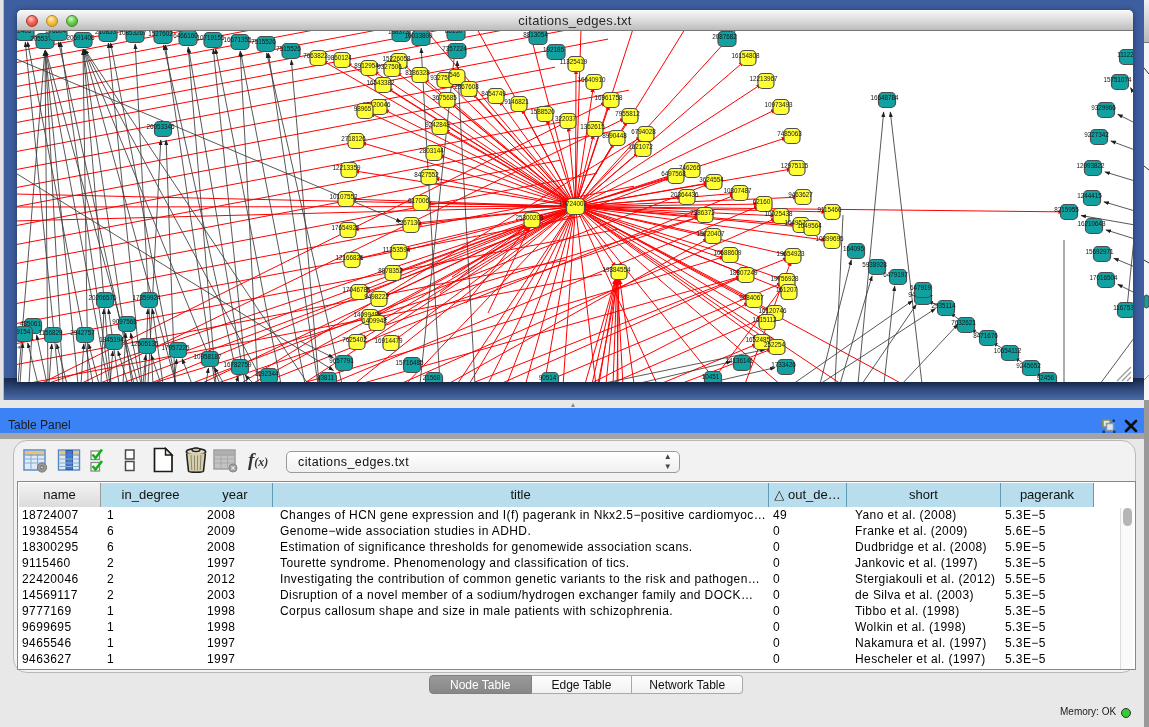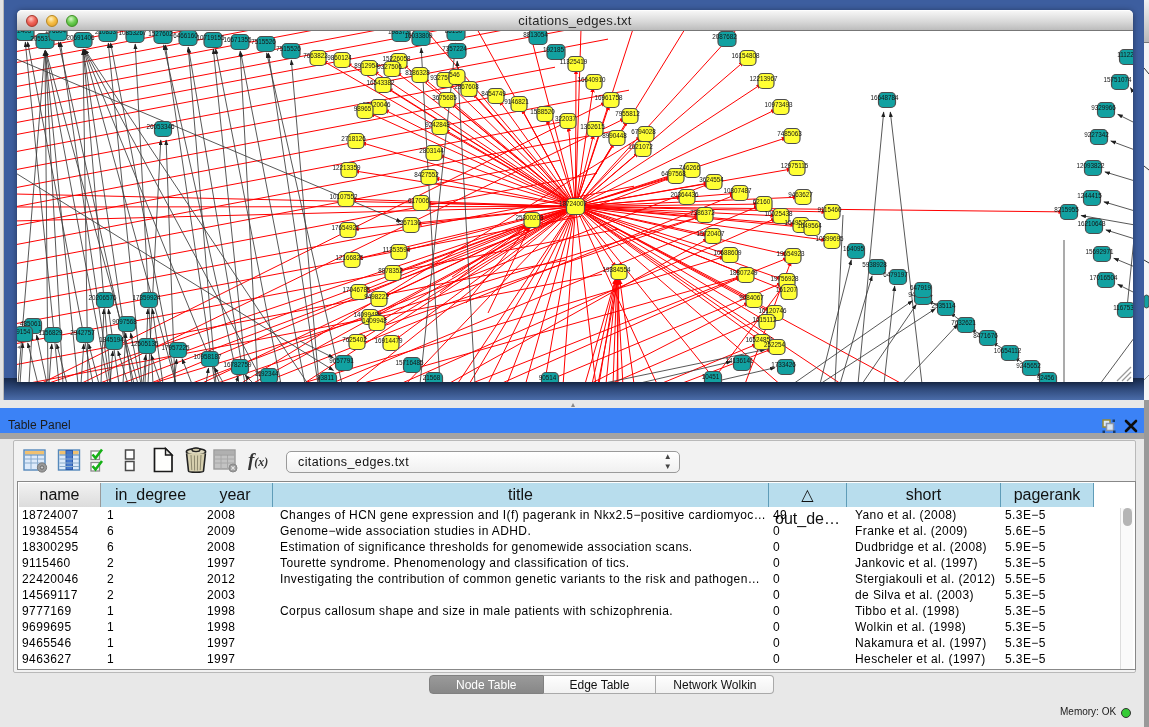--- a/index.html
+++ b/index.html
@@ -22,42 +22,42 @@
 .tl.y { left:29px; background:radial-gradient(circle at 4px 3px,#fff0c0,#f6bf45 45%,#dc9626); border:1px solid #b8871f;}
 .tl.g { left:49px; background:radial-gradient(circle at 4px 3px,#d8f5c8,#6cce52 45%,#37a023); border:1px solid #3f8f24;}
 .content { position:absolute; left:0; top:21px; width:1116px; height:351px; background:#fff; overflow:hidden; }
 .lgrip { position:absolute; left:0px; top:332px; width:4px; height:10px; color:#777; font-size:7px; line-height:10px; }
 .panelhead { position:absolute; left:0; top:400px; width:1144px; height:31px; background:#3b82f6;
   border-bottom:6px solid #a3a3a3;margin-top:8px; }
 .panelhead .t { position:absolute; left:8px; top:10px; font-size:12px; color:#1c1c1c; }
 .ph-ic { position:absolute; top:0; left:0; }
 .grip-up { position:absolute; left:571px; top:400px; color:#888; font-size:8px; }
 .panelbox { position:absolute; left:13px; top:440px; width:1123px; height:233px; background:#f2f2f2;
-  border:1px solid #b9b9b9; border-radius:2px; }
+  border:1px solid #b9b9b9; border-radius:14px; }
 .tbi { position:absolute; }
 .fx { position:absolute; left:234px; top:8px; font-family:"Liberation Serif",serif; font-style:italic;
   font-size:19px; font-weight:bold; color:#333; }
 .fx span { font-size:12px; font-weight:bold; }
 .dd { position:absolute; left:272px; top:10px; width:394px; height:22px; background:linear-gradient(#fff,#f0f0f0);
   border:1px solid #9a9a9a; border-radius:5px; font-size:12.5px; color:#111; line-height:20px; padding-left:11px; letter-spacing:0.4px; }
 .dd .arr { position:absolute; right:7px; top:0px; font-size:8px; color:#444; line-height:10px; }
 .tablewrap { position:absolute; left:3px; top:40px; width:1119px; height:189px; background:#fff;
   border:1px solid #888; overflow:hidden; }
 .thead { position:absolute; left:0px; top:1px; height:24px; }
 .th { position:absolute; top:0; height:24px; background:#b8dded; border-right:1px solid #5f9cb8;
-  font-size:16px; color:#111; text-align:center; line-height:24px; }
+  font-size:13px; color:#111; text-align:center; line-height:24px; }
 .th.first { background:linear-gradient(#f2f2f2,#dcdcdc); border-right:1px solid #999; }
 .tbody { position:absolute; left:0; top:0; width:1075px; height:188px; font-size:12px; color:#000; }
 .trow { position:absolute; left:0; height:16px; width:1075px; }
 .cell { position:absolute; top:0; height:16px; line-height:15px; white-space:nowrap; overflow:hidden; letter-spacing:0.4px; }
 .vscroll { position:absolute; right:2px; top:26px; width:13px; height:161px; background:#fafafa;
   border-left:1px solid #ddd; }
 .vscroll .thumb { position:absolute; left:1.5px; top:0px; width:9px; height:18px; background:#b5b5b5; border-radius:5px; }
 .tabs { position:absolute; left:429px; top:675px; height:19px; display:flex; font-size:12px; }
-.tab { height:19px; line-height:18px; padding:0 26px; background:linear-gradient(#fefefe,#f1f1f1);
+.tab { height:19px; line-height:18px; padding:0 20px; background:linear-gradient(#fefefe,#f1f1f1);
   border:1px solid #a9a9a9; border-left:none; color:#111; }
 .tab.sel { background:linear-gradient(#9a9a9a,#878787); color:#fff; border:1px solid #808080;
   border-radius:4px 0 0 4px; }
 .tab.last { border-radius:0 4px 4px 0; }
 .mem { position:absolute; left:1060px; top:706px; font-size:10px; color:#1a1a1a; }
 .memdot { position:absolute; left:1121px; top:708px; width:10px; height:10px; border-radius:50%;
   background:#35cb35; border:1px solid #333; }
 </style></head>
 <body>
 <div class="desktop">
@@ -750,20 +750,21 @@
           <div class="cell" style="left:189px;width:65px">2012</div>
           <div class="cell" style="left:262px;width:488px">Investigating the contribution of common genetic variants to the risk and pathogen…</div>
           <div class="cell" style="left:755px;width:73px">0</div>
           <div class="cell" style="left:837px;width:145px">Stergiakouli et al. (2012)</div>
           <div class="cell" style="left:987px;width:88px">5.5E−5</div>
         </div>
         <div class="trow" style="top:106px">
           <div class="cell" style="left:4px;width:78px">14569117</div>
           <div class="cell" style="left:89px;width:90px">2</div>
           <div class="cell" style="left:189px;width:65px">2003</div>
+          <div class="cell" style="left:262px;width:488px">Disruption of a novel member of a sodium/hydrogen exchanger family and DOCK…</div>
           <div class="cell" style="left:755px;width:73px">0</div>
           <div class="cell" style="left:837px;width:145px">de Silva et al. (2003)</div>
           <div class="cell" style="left:987px;width:88px">5.3E−5</div>
         </div>
         <div class="trow" style="top:122px">
           <div class="cell" style="left:4px;width:78px">9777169</div>
           <div class="cell" style="left:89px;width:90px">1</div>
           <div class="cell" style="left:189px;width:65px">1998</div>
           <div class="cell" style="left:262px;width:488px">Corpus callosum shape and size in male patients with schizophrenia.</div>
           <div class="cell" style="left:755px;width:73px">0</div>
@@ -796,21 +797,21 @@
         </div>
     </div>
     <div class="vscroll">
         <div class="thumb"></div>
       </div>
   </div>
 </div>
 <div class="tabs">
   <div class="tab sel">Node Table</div>
   <div class="tab">Edge Table</div>
-  <div class="tab last" style="padding:0 17px">Network Wolkin</div>
+  <div class="tab last" style="padding:0 17px">Network Table</div>
 </div>
 <div class="mem">Memory: OK</div>
 <div class="memdot"></div>
 <div class="win2">
     <div class="tb"></div>
  <svg width="5" height="400" style="position:absolute;top:0;left:0">
  <line x1="0" y1="68" x2="5" y2="74" stroke="#333"></line>
       <line x1="0" y1="166" x2="5" y2="170" stroke="#333"></line>
  <line x1="0" y1="260" x2="5" y2="263" stroke="#333"></line>
       <rect x="0" y="295" width="5" height="13" rx="3" fill="#12a1a1" stroke="#4d4d4d"></rect>

